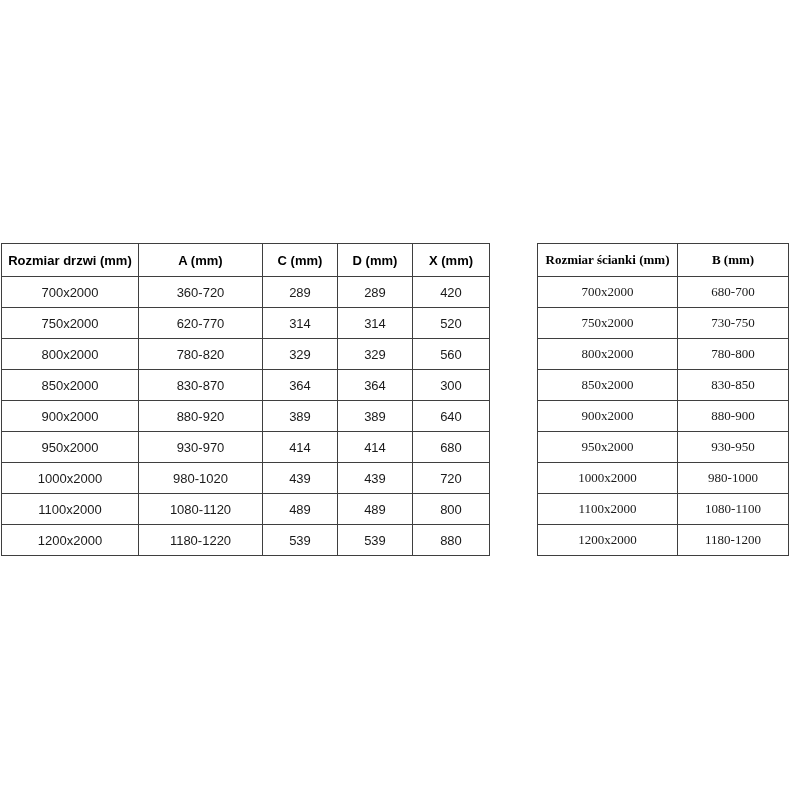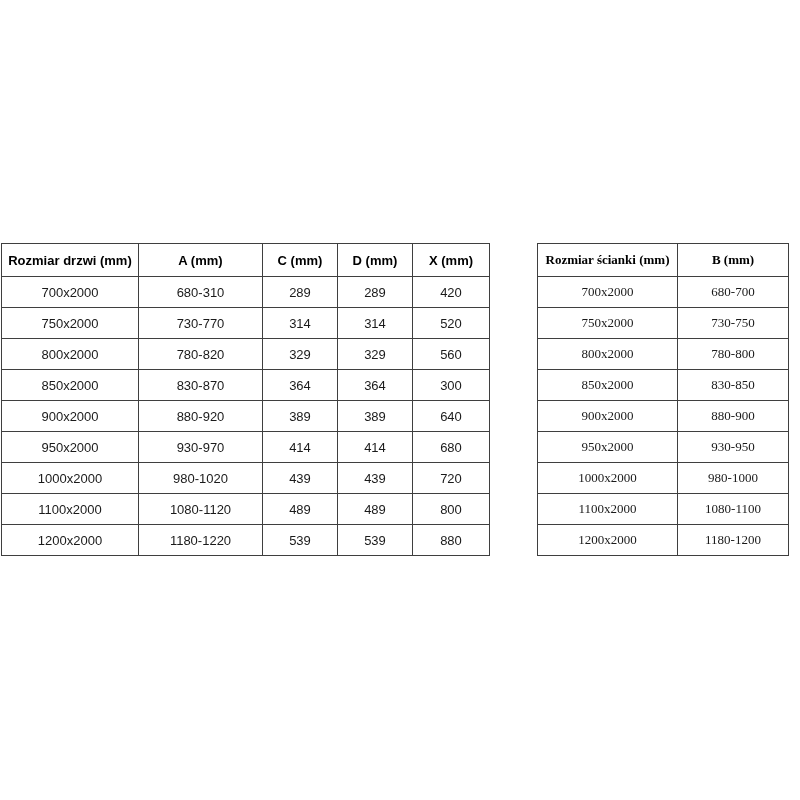--- a/index.html
+++ b/index.html
@@ -62,28 +62,28 @@
           <th>Rozmiar drzwi (mm)</th>
           <th>A (mm)</th>
           <th>C (mm)</th>
           <th>D (mm)</th>
           <th>X (mm)</th>
         </tr>
       </thead>
       <tbody>
         <tr>
           <td>700x2000</td>
-          <td>680-310</td>
+          <td>360-720</td>
           <td>289</td>
           <td>289</td>
           <td>420</td>
         </tr>
         <tr>
           <td>750x2000</td>
-          <td>730-770</td>
+          <td>620-770</td>
           <td>314</td>
           <td>314</td>
           <td>520</td>
         </tr>
         <tr>
           <td>800x2000</td>
           <td>780-820</td>
           <td>329</td>
           <td>329</td>
           <td>560</td>

